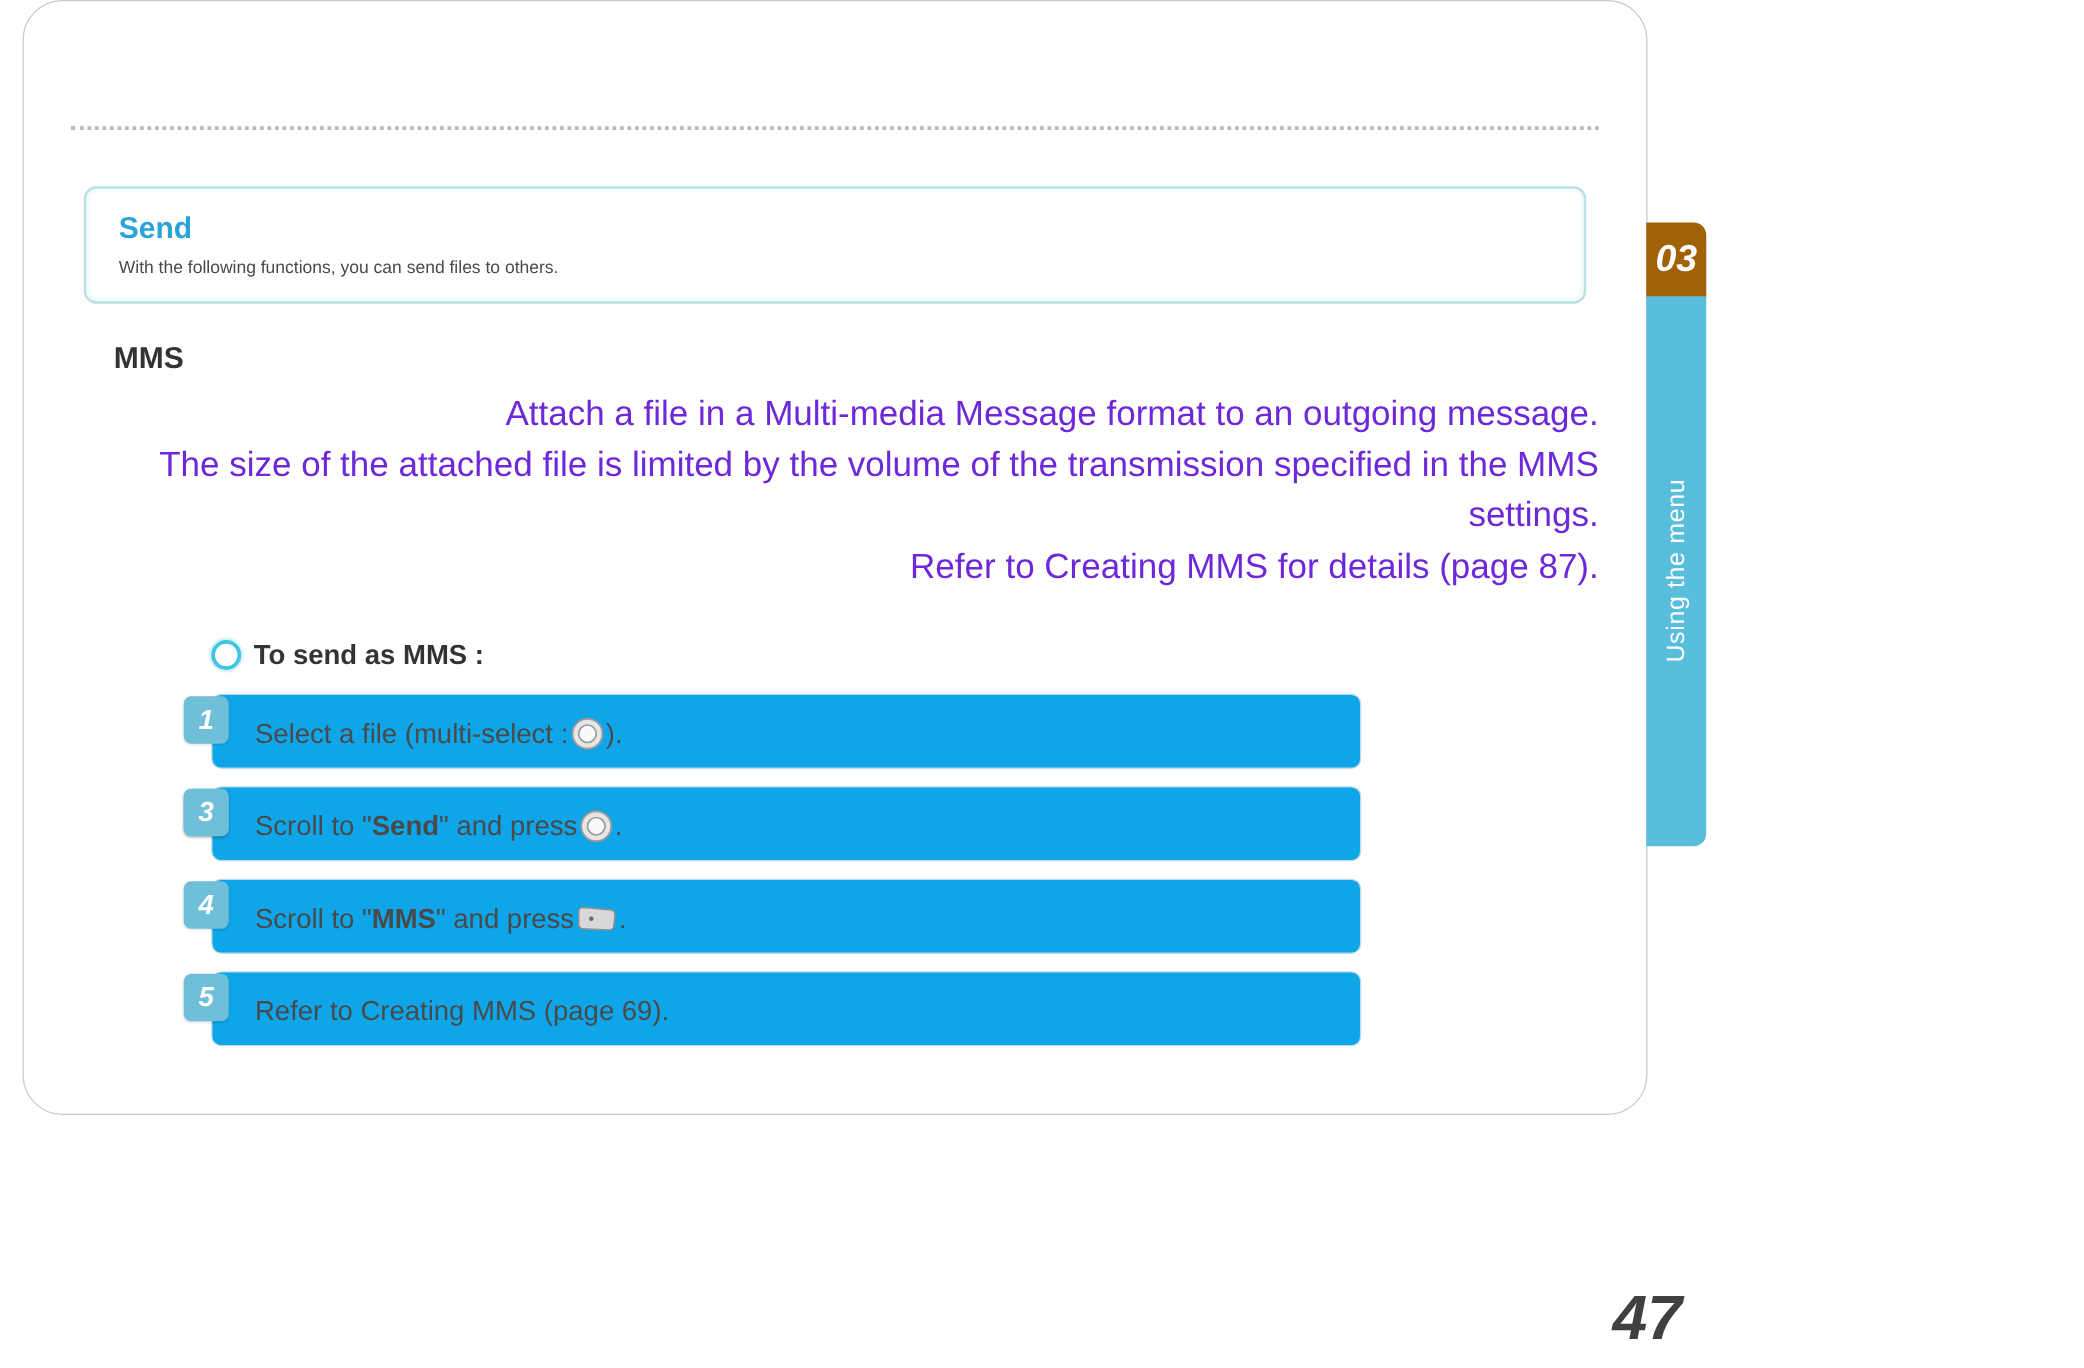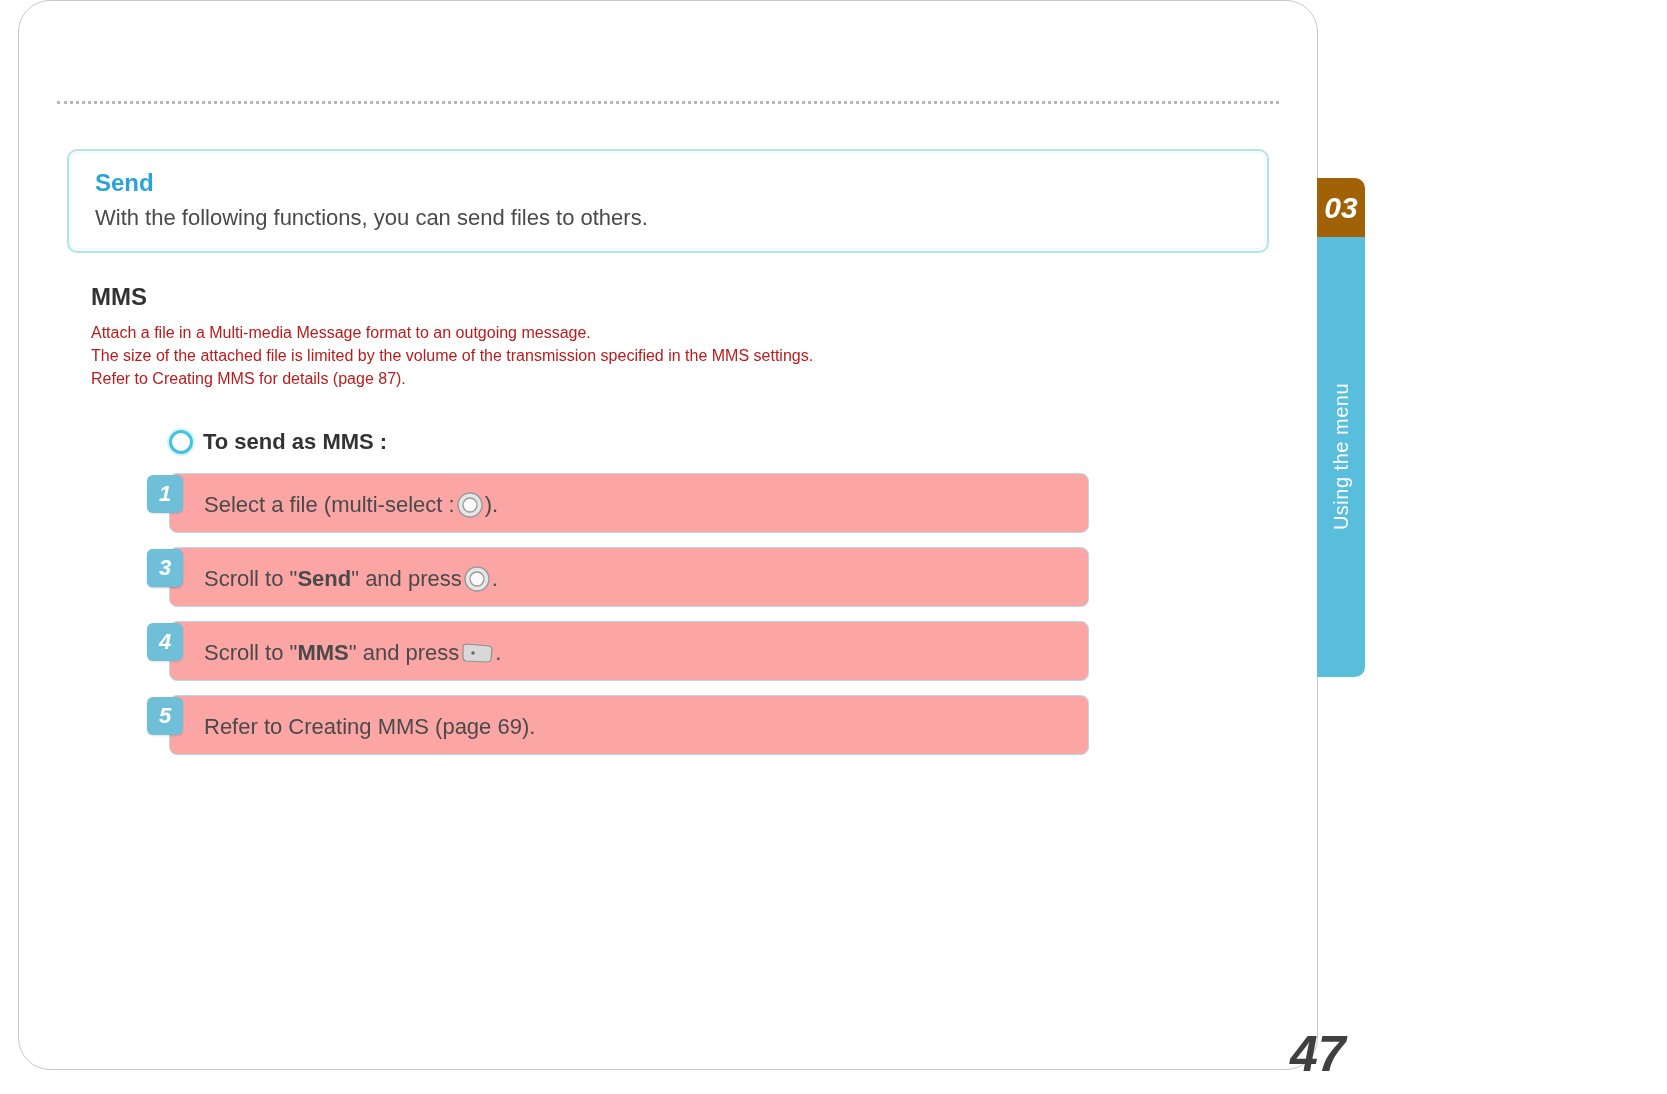--- a/index.html
+++ b/index.html
@@ -9,21 +9,21 @@
     width: 1667px;
     height: 1094px;
     position: relative;
     color: #4a4a4a;
   }
   .page-frame {
     position: absolute;
     left: 18px;
     top: 0px;
     width: 1300px;
-    height: 1070px;
+    height: 892px;
     border: 1px solid #c9c9c9;
     border-radius: 32px;
     padding: 35px 38px 30px 38px;
   }
   .dotted-rule {
     border: none;
     border-top: 3px dotted #b8b8b8;
     margin-top: 65px;
     margin-bottom: 45px;
   }
@@ -35,34 +35,35 @@
     background: #fff;
     box-shadow: 0 0 0 3px #f4fbfc inset;
   }
   .callout-title {
     color: #2aa3d6;
     font-weight: bold;
     font-size: 24px;
     margin-bottom: 8px;
   }
   .callout-body {
-    font-size: 22px;
+    font-size: 14px;
     color: #4a4a4a;
   }
   .section-heading {
     font-size: 24px;
     font-weight: bold;
     color: #333;
     margin: 0 0 10px 34px;
   }
   .section-body {
-    font-size: 16px;
-    color: #b91c1c;
+    font-size: 28px;
+    color: #6d28d9;
     margin: 0 0 38px 34px;
     line-height: 1.45;
+    text-align: right;
   }
   .steps-container {
     margin-left: 90px;
   }
   .steps-title-row {
     display: flex;
     align-items: center;
     margin-bottom: 18px;
     margin-left: 22px;
   }
@@ -100,21 +101,21 @@
     display: flex;
     align-items: center;
     justify-content: center;
     z-index: 2;
     box-shadow: 0 1px 2px rgba(0,0,0,0.12);
   }
   .step-box {
     margin-left: 22px;
     border: 1px solid #b7dce6;
     border-radius: 8px;
-    background: #fca5a5;
+    background: #0ea5e9;
     padding: 18px 20px 14px 34px;
     font-size: 22px;
     color: #4a4a4a;
     width: 920px;
     min-height: 48px;
     display: flex;
     align-items: center;
     flex-wrap: wrap;
   }
   .icon-circle {

